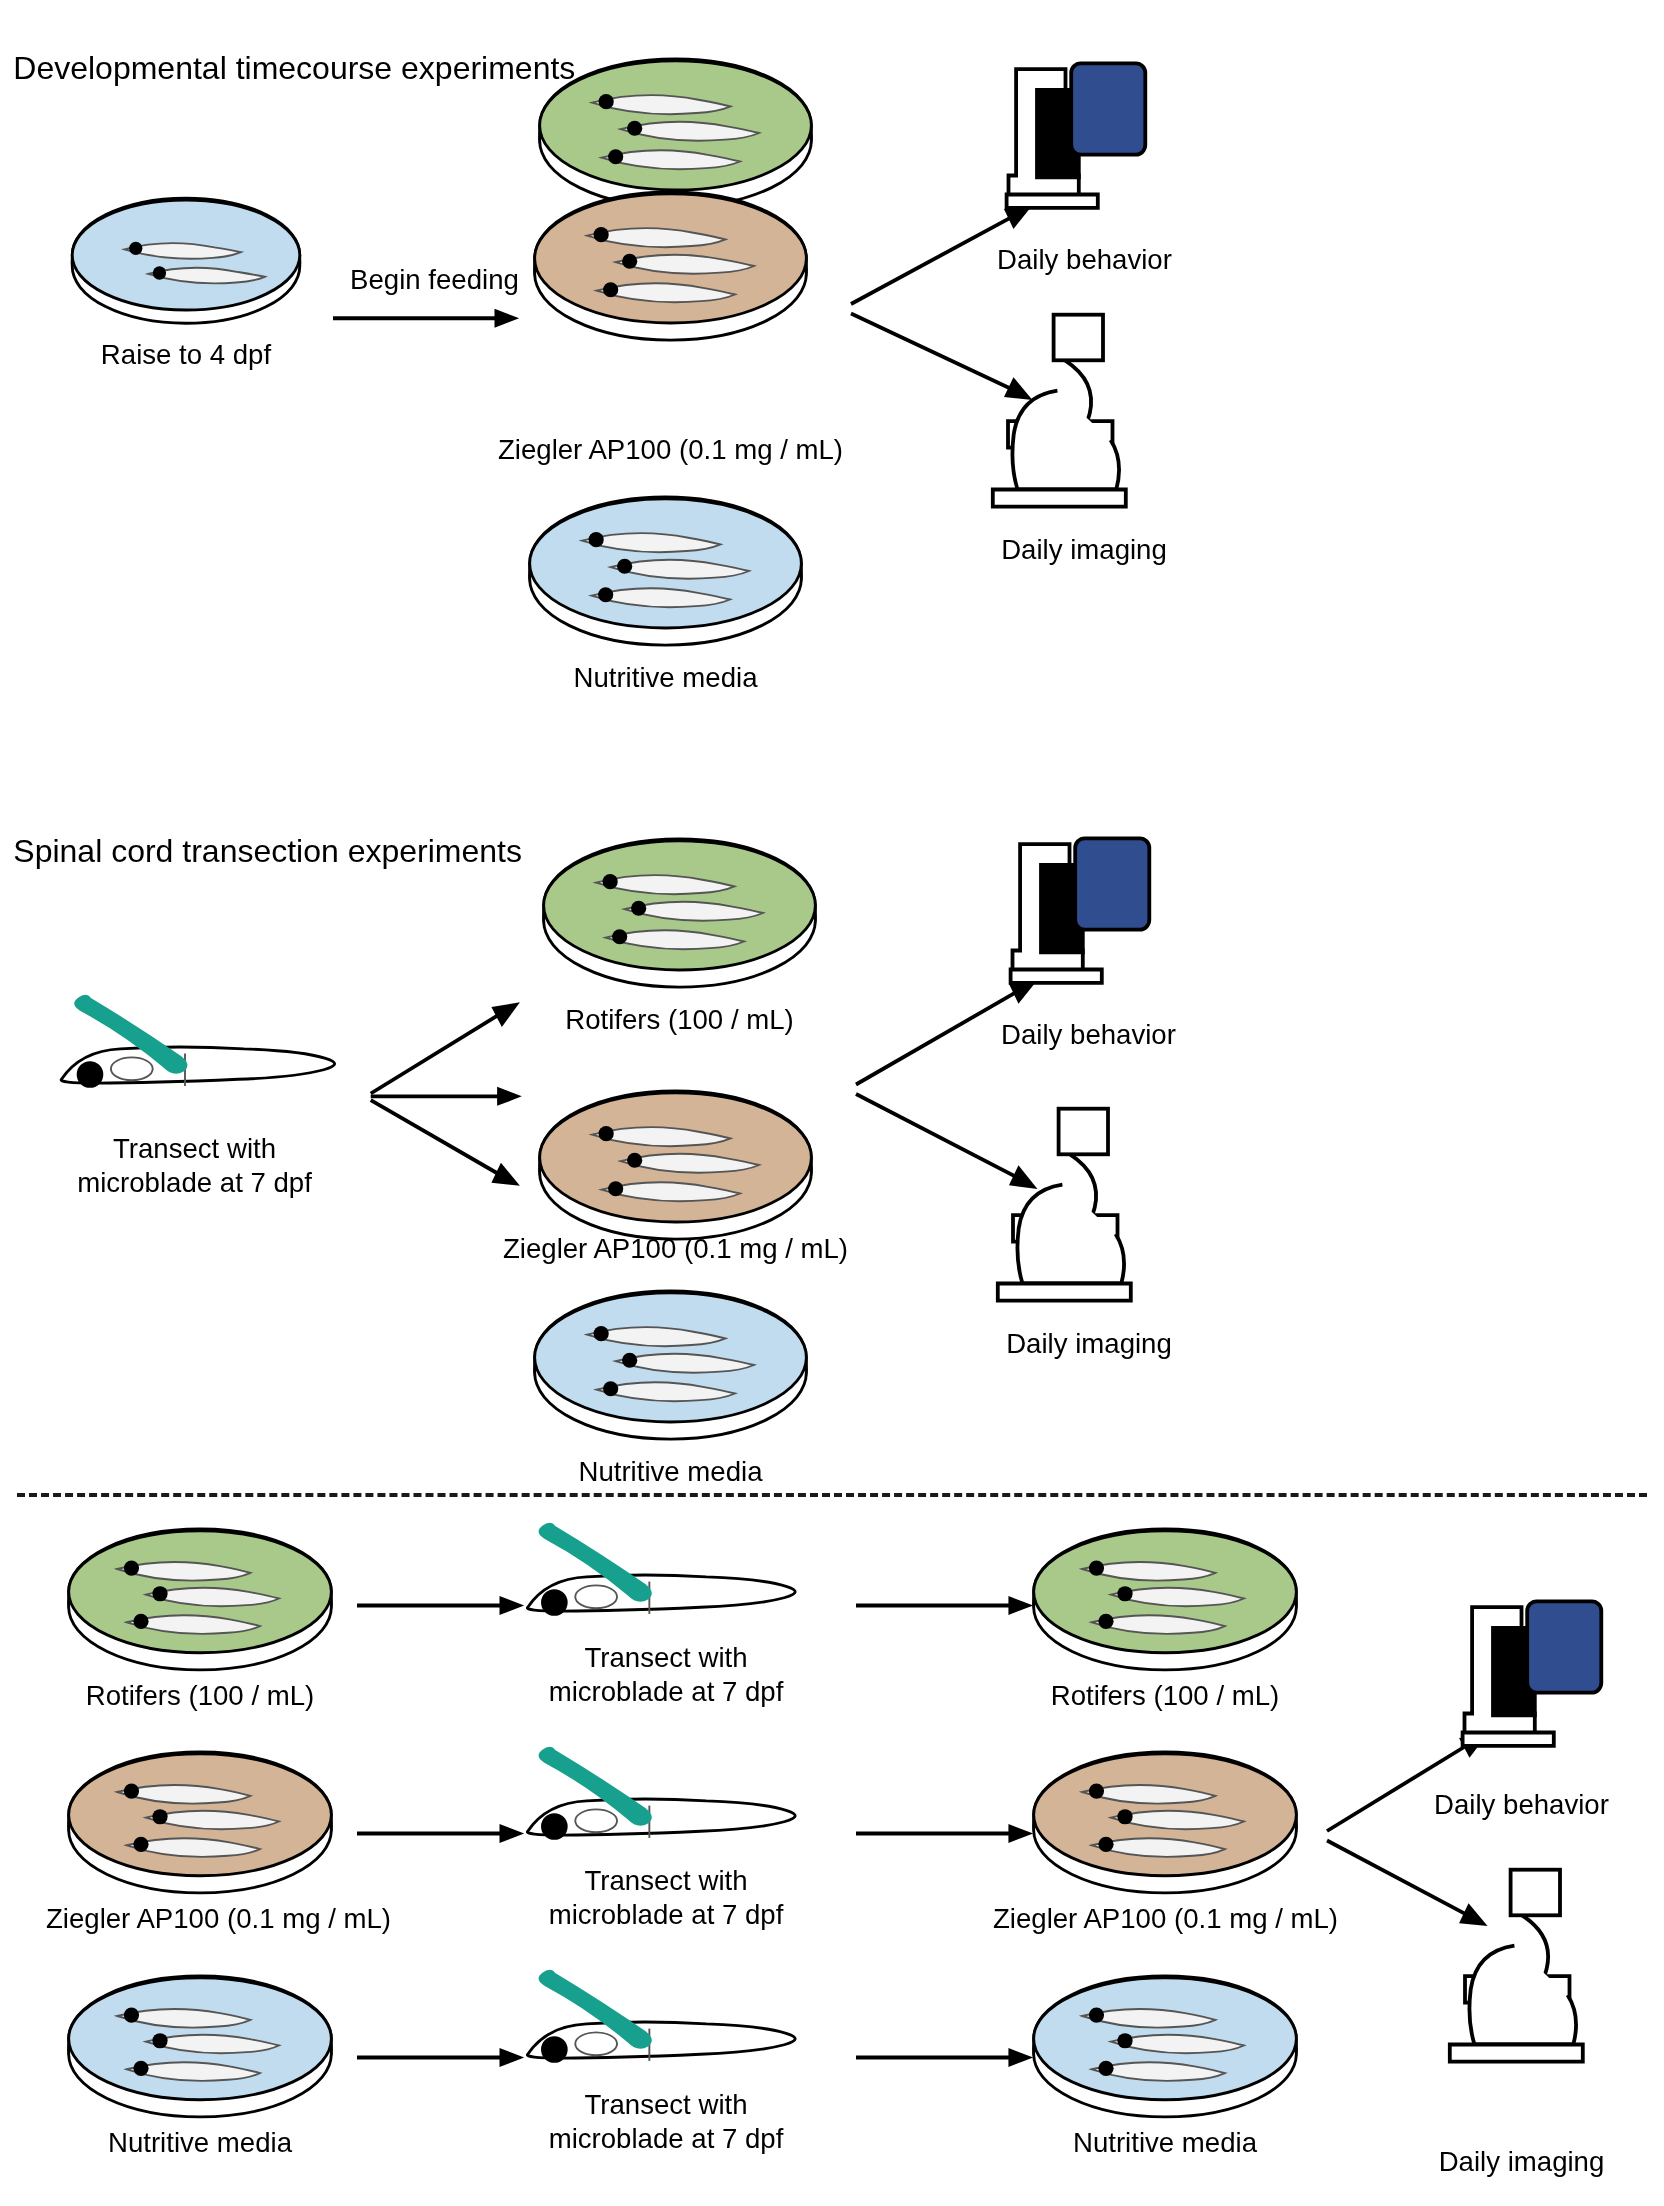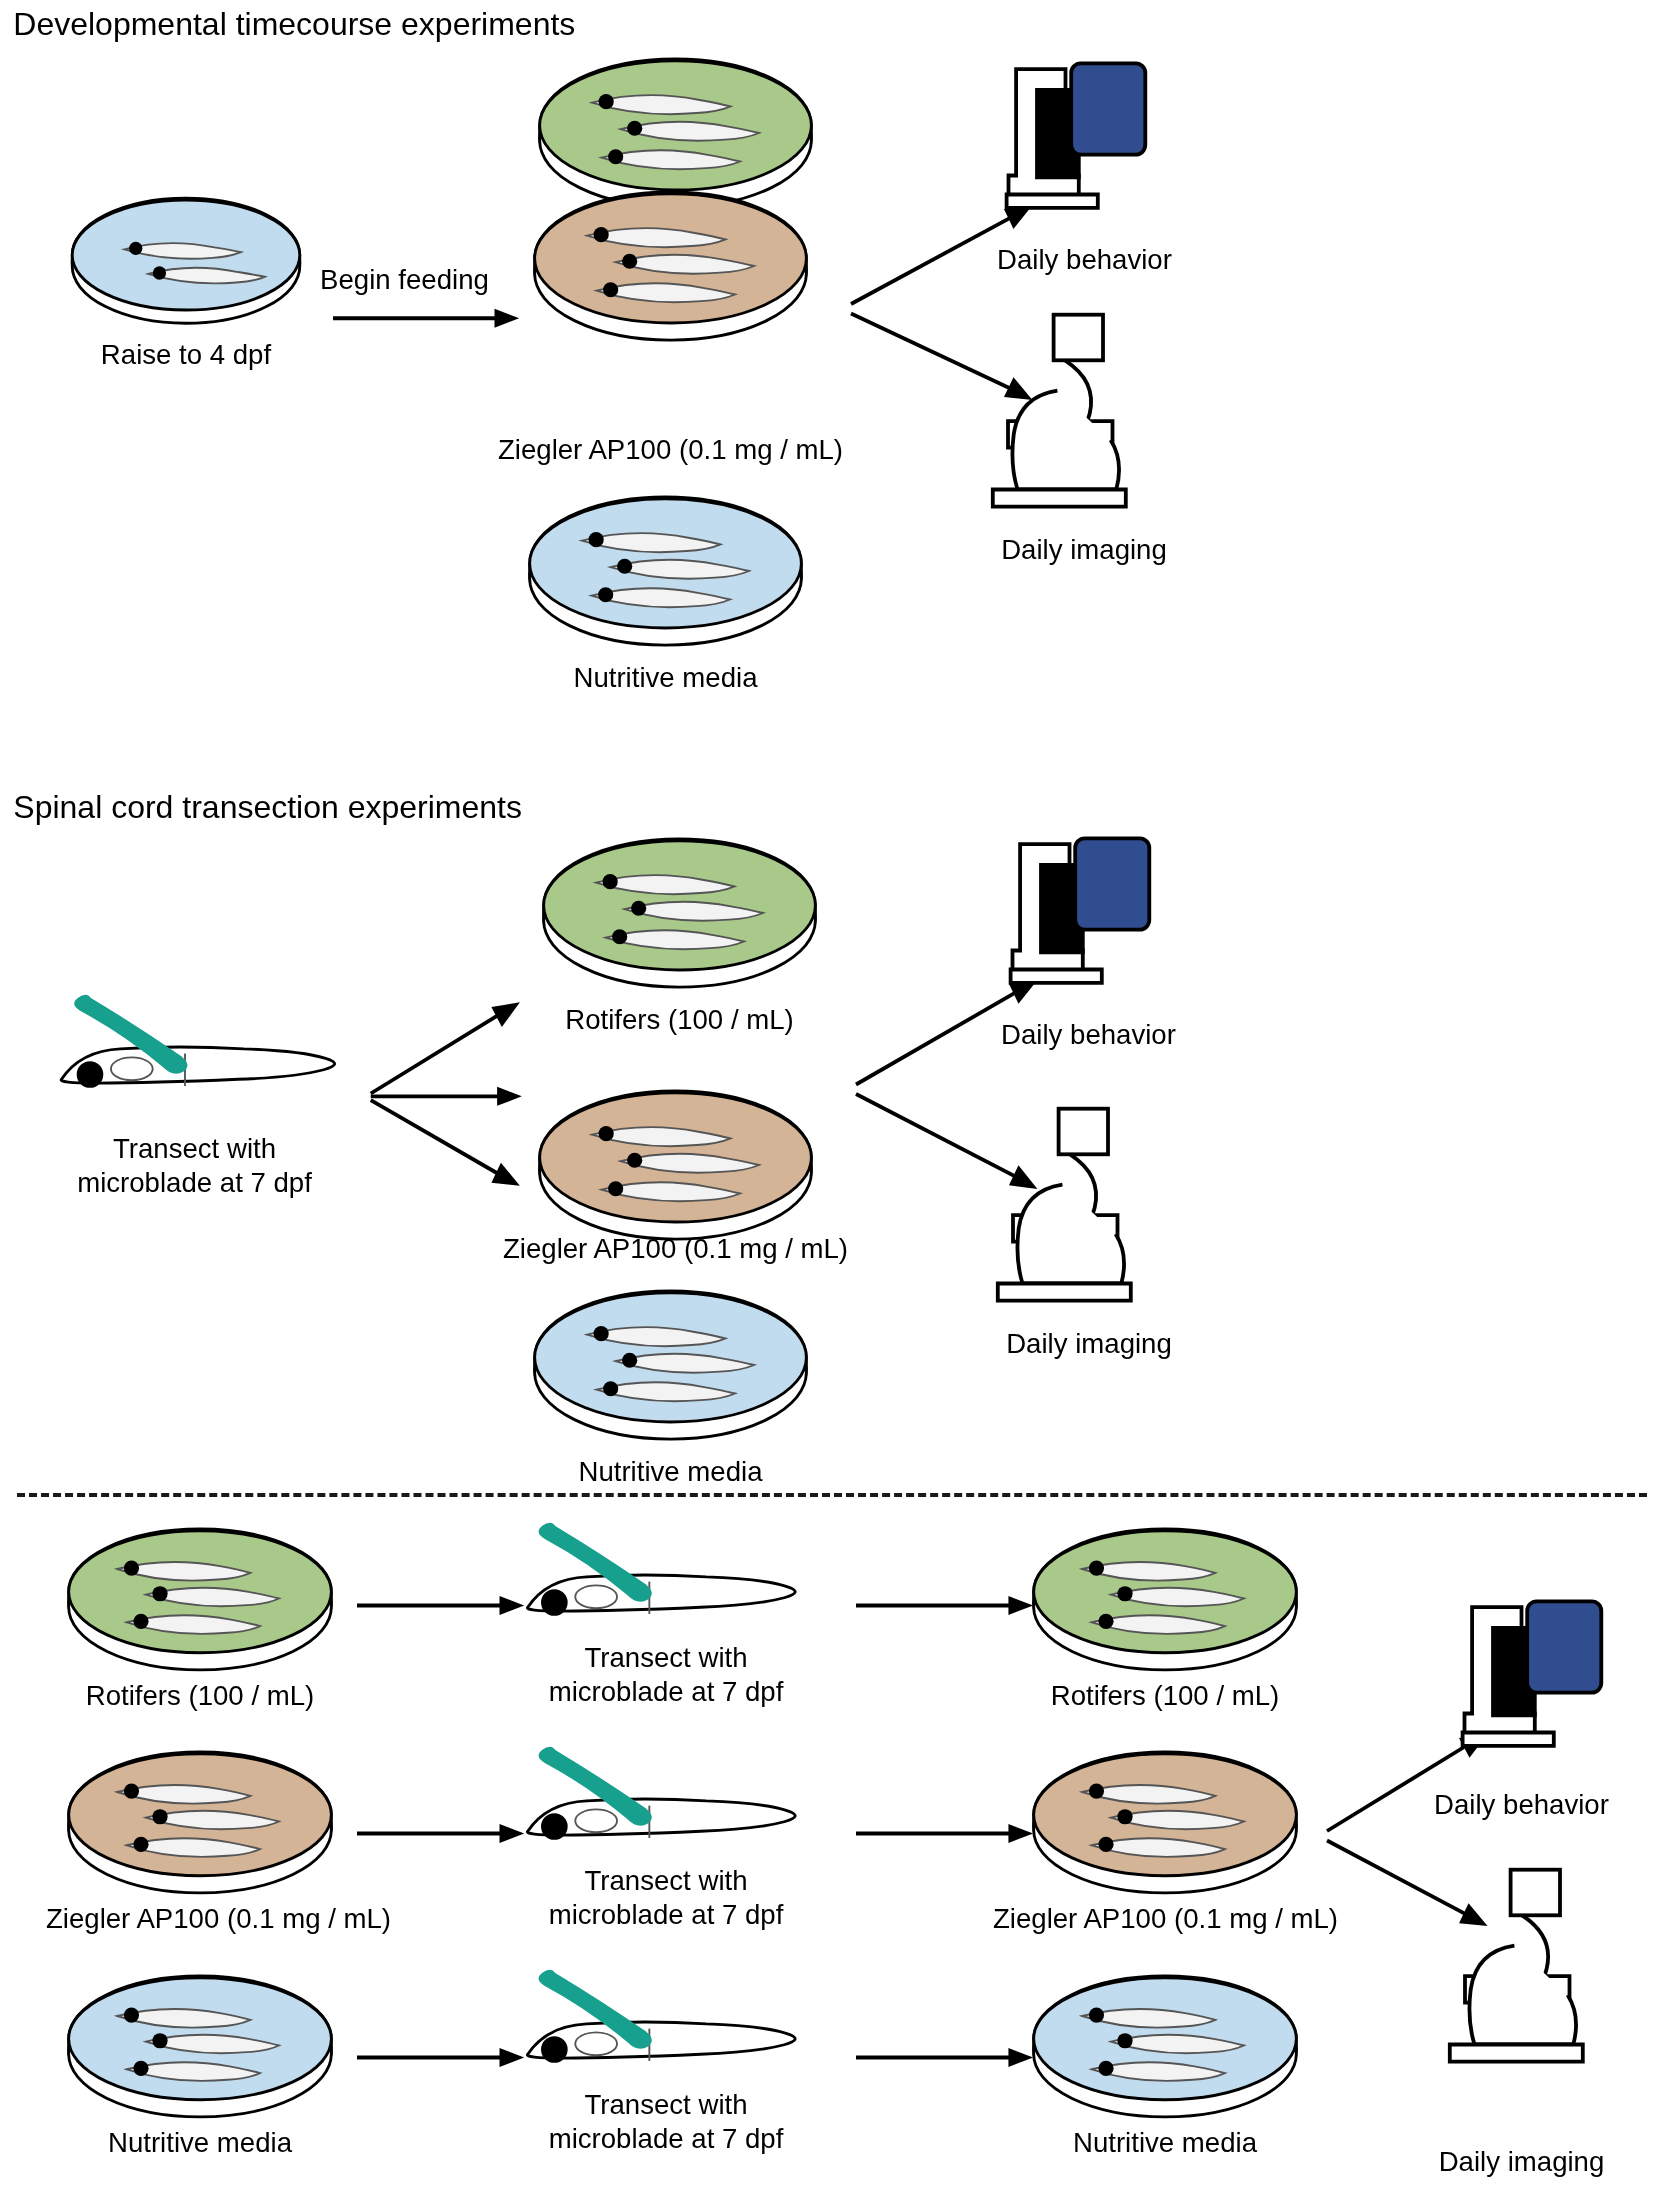--- a/index.html
+++ b/index.html
@@ -16,20 +16,21 @@
     width: 1664px;
     height: 2207px;
     background: #ffffff;
     overflow: hidden;
   }
   .section-title {
     position: absolute;
     font-size: 32px;
     color: #000;
     white-space: nowrap;
+    margin-top: 44px;
   }
   .caption {
     position: absolute;
     font-size: 27.6px;
     text-align: center;
     line-height: 1.22;
     white-space: nowrap;
   }
   .caption.wrap {
     white-space: normal;
@@ -64,21 +65,21 @@
       <g fill="none" stroke="#555" stroke-width="2">
         <path d="M60 52 q45 -12 95 -2 q18 3 28 5 q-12 5 -30 6 q-50 4 -93 -9 Z" fill="#f3f3f3"></path>
         <ellipse cx="72" cy="51" rx="7" ry="7" fill="#000" stroke="none"></ellipse>
         <path d="M85 78 q45 -12 95 -2 q18 3 28 5 q-12 5 -30 6 q-50 4 -93 -9 Z" fill="#f3f3f3"></path>
         <ellipse cx="97" cy="77" rx="7" ry="7" fill="#000" stroke="none"></ellipse>
       </g>
     </svg>
   </div>
   <div class="caption" style="left:67px; top:338px; width:238px;">Raise to 4 dpf</div>
 
-  <div class="caption" style="left:300px; top:263px; width:209px;">Begin feeding</div>
+  <div class="caption" style="left:330px; top:263px; width:209px;">Begin feeding</div>
   <div class="node" style="left:333px; top:304px;">
     <svg width="190" height="28.5" viewBox="0 0 200 30">
       <line x1="0" y1="15" x2="176" y2="15" stroke="#000" stroke-width="4"></line>
       <polygon points="196,15 170,5 170,25" fill="#000"></polygon>
     </svg>
   </div>
 
   <div class="node" style="left:533px; top:57px;">
     <svg width="285" height="152" viewBox="0 0 300 160">
       <ellipse cx="150" cy="85" rx="143" ry="70" fill="#a9c98a" stroke="#000" stroke-width="3"></ellipse>

